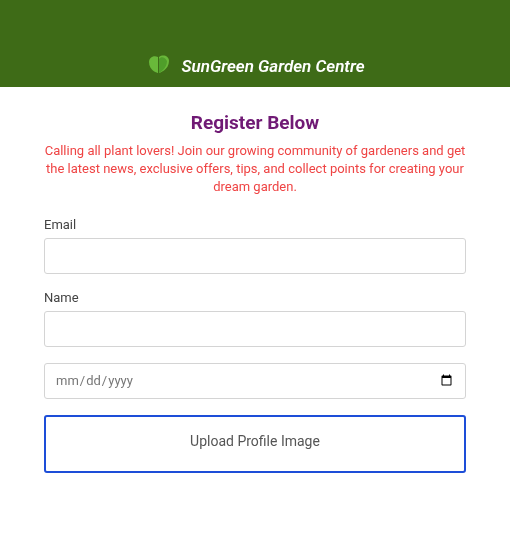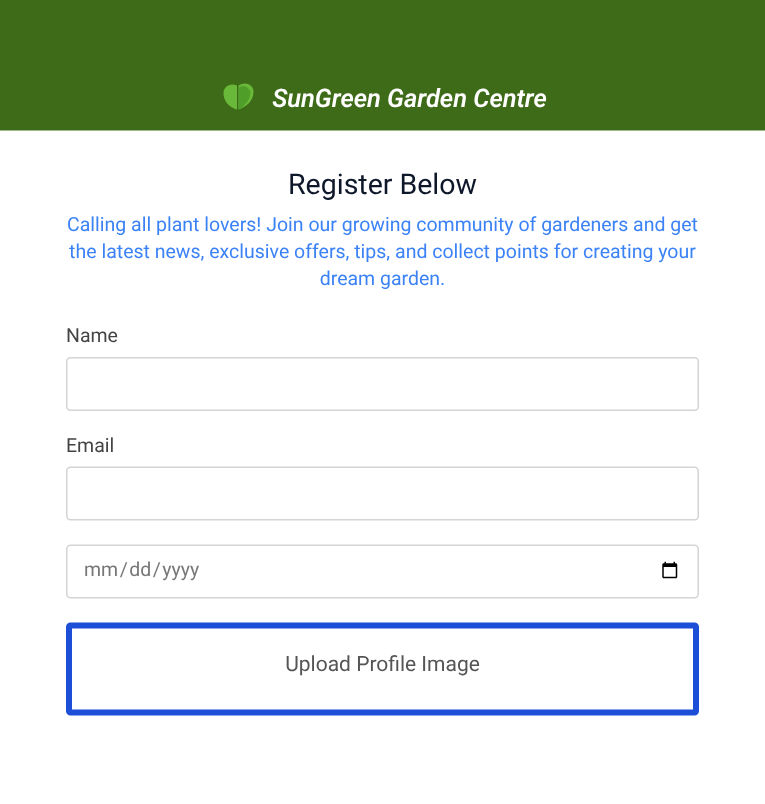--- a/index.html
+++ b/index.html
@@ -32,28 +32,28 @@
       font-style: italic;
       font-weight: 600;
       font-size: 17px;
     }
     .content {
       padding: 24px 44px 0 44px;
     }
     .title {
       text-align: center;
       font-size: 19px;
-      font-weight: 400;
-      color: #0f172a;
+      font-weight: 700;
+      color: #701a75;
       margin-bottom: 8px;
     }
     .subtitle {
       text-align: center;
       font-size: 13px;
-      color: #3b82f6;
+      color: #ef4444;
       line-height: 1.4;
       margin-bottom: 20px;
     }
     .field {
       margin-bottom: 16px;
     }
     .label {
       display: block;
       font-size: 13px;
       color: #444444;
@@ -77,21 +77,21 @@
       height: 36px;
       border: 1px solid #d4d4d4;
       border-radius: 3px;
       padding: 0 10px;
       font-size: 13px;
       font-family: inherit;
       color: #777777;
       background: #ffffff;
     }
     .upload-box {
-      border: 4px solid #1d4ed8;
+      border: 2px solid #1d4ed8;
       border-radius: 3px;
       padding: 16px 12px 14px;
       text-align: center;
       margin-top: 16px;
       margin-bottom: 28px;
     }
     .upload-title {
       font-size: 14px;
       color: #555555;
       margin-bottom: 8px;
@@ -115,26 +115,26 @@
     </span>
     <span class="logo-text">SunGreen Garden Centre</span>
   </div>
 </div>
 
 <div class="content">
   <h1 class="title">Register Below</h1>
   <p class="subtitle">Calling all plant lovers! Join our growing community of gardeners and get the latest news, exclusive offers, tips, and collect points for creating your dream garden.</p>
 
   <div class="field">
-    <label class="label">Name</label>
+    <label class="label">Email</label>
     <input type="text" class="input" style="">
   </div>
 
   <div class="field">
-    <label class="label">Email</label>
+    <label class="label">Name</label>
     <input type="text" class="input" style="">
   </div>
 
   <div class="field">
     <input type="date" class="date-input" placeholder="dd/mm/yyyy" style="">
   </div>
 
   <div class="upload-box">
     <div class="upload-title">Upload Profile Image</div>
   </div>

